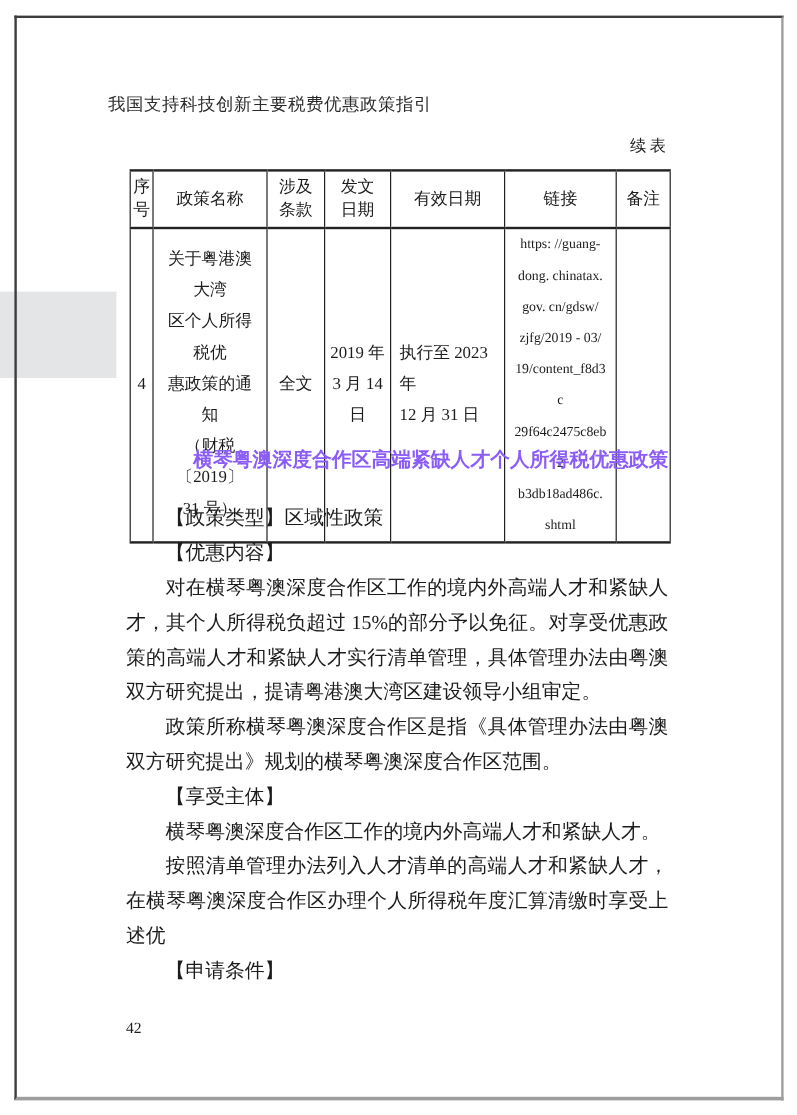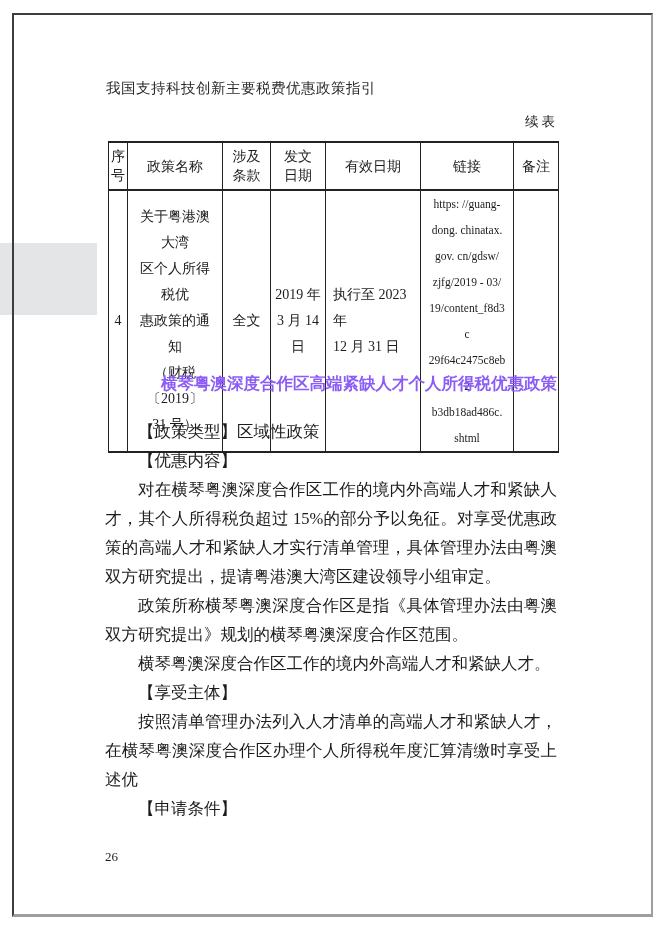--- a/index.html
+++ b/index.html
@@ -16,21 +16,21 @@
   }
   
   .page{
     position:absolute;left:12px;top:13px;width:641px;height:904px;
     box-sizing:border-box;z-index:1;
     border-style:solid;
     border-color:#3d3d3d #9e9e9e #9e9e9e #3d3d3d;
     border-width:2px 2px 3px 2px;
   }
   .running-header{
-    position:absolute;left:92px;top:63px;
+    position:absolute;left:76px;top:63px;
     font-size:14.5px;line-height:20px;color:#2b2b2b;letter-spacing:0.5px;
   }
   .cont-note{
     position:absolute;left:94px;top:98px;width:450px;
     text-align:right;font-size:13.5px;line-height:18px;letter-spacing:3px;
   }
   table.policy-table{
     position:absolute;left:94px;top:126px;width:450px;
     border-collapse:collapse;table-layout:fixed;
     font-size:14px;color:#1c1c1c;
@@ -133,21 +133,21 @@
     </tbody>
   </table>
 
   <div class="section-title">横琴粤澳深度合作区高端紧缺人才个人所得税优惠政策</div>
 
   <div class="content">
     <div class="line">【政策类型】区域性政策</div>
     <div class="line">【优惠内容】</div>
     <div class="line">对在横琴粤澳深度合作区工作的境内外高端人才和紧缺人才，其个人所得税负超过 15%的部分予以免征。对享受优惠政策的高端人才和紧缺人才实行清单管理，具体管理办法由粤澳双方研究提出，提请粤港澳大湾区建设领导小组审定。</div>
     <div class="line">政策所称横琴粤澳深度合作区是指《具体管理办法由粤澳双方研究提出》规划的横琴粤澳深度合作区范围。</div>
+    <div class="line">【享受主体】</div>
     <div class="line">横琴粤澳深度合作区工作的境内外高端人才和紧缺人才。</div>
-    <div class="line">【享受主体】</div>
     <div class="line">按照清单管理办法列入人才清单的高端人才和紧缺人才，在横琴粤澳深度合作区办理个人所得税年度汇算清缴时享受上述优</div>
     <div class="line">【申请条件】</div>
   </div>
 
-  <div class="page-number">26</div>
+  <div class="page-number">42</div>
 
 </div>
 
 </body></html>

